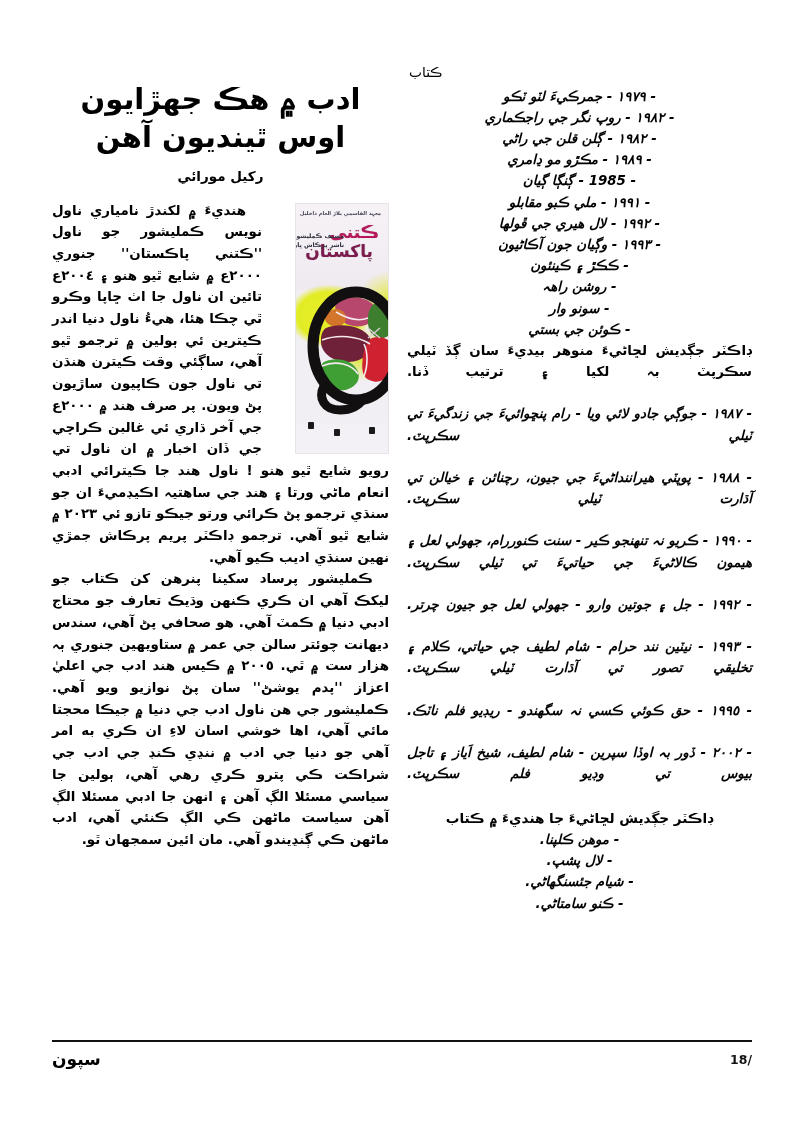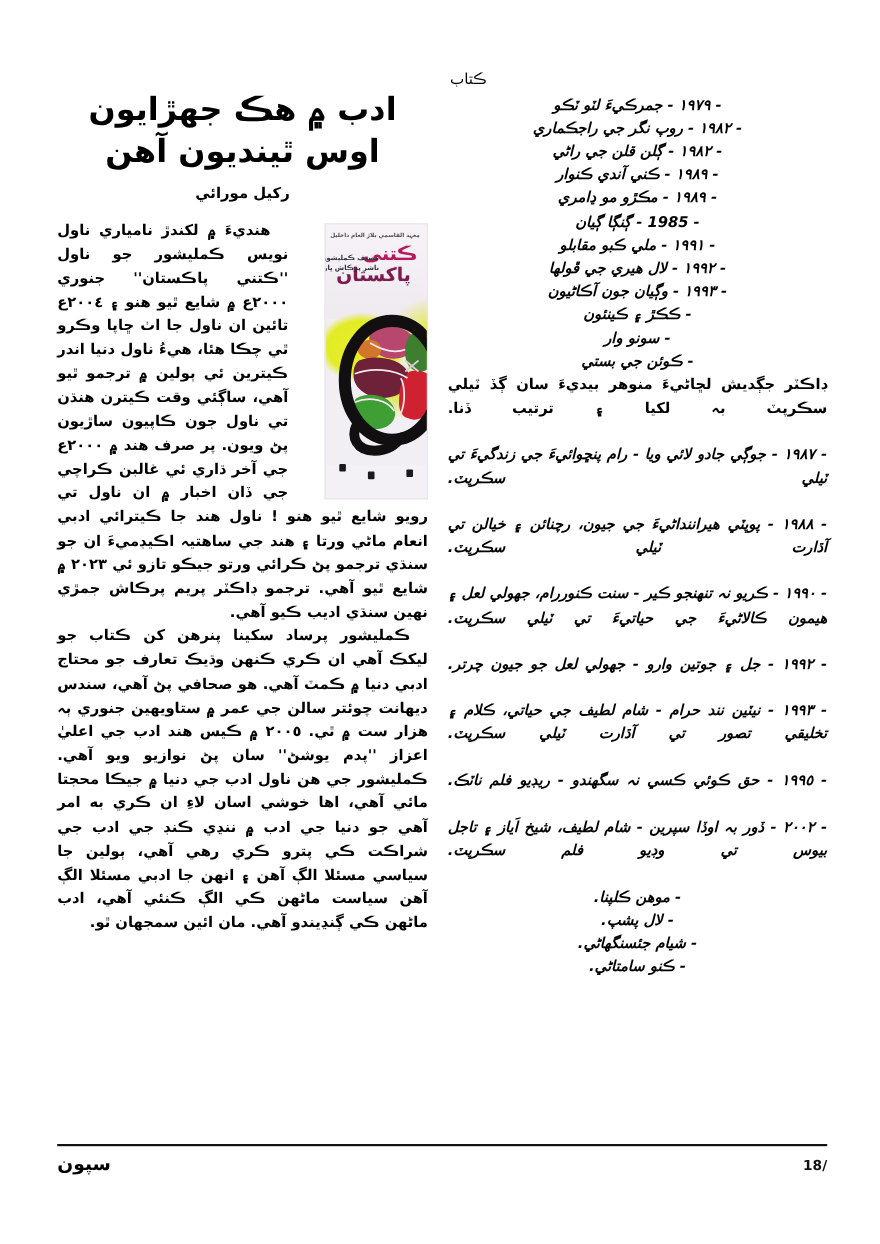--- a/index.html
+++ b/index.html
@@ -283,43 +283,44 @@
 
     <div class="col-right">
       <div class="biblio">
 
         <div class="biblio-head">ڪتاب</div>
 
         <ul class="biblio-list">
           <li>- ١٩٧٩ - جمرڪيءَ لٽو ٽڪو</li>
           <li>- ١٩٨٢ - روپ نگر جي راجڪماري</li>
           <li>- ١٩٨٢ - ڳلن قلن جي راڻي</li>
-          <li>- ١٩٨٩ - ڪني آندي ڪنوار</li>
           <li>- ١٩٨٩ - مڪڙو مو ڍامري</li>
           <li>- 1985 - ڳنڳا ڳيان</li>
           <li>- ١٩٩١ - ملي ڪبو مقابلو</li>
           <li>- ١٩٩٢ - لال هيري جي ڦولها</li>
           <li>- ١٩٩٣ - وڳيان جون آڪاڻيون</li>
           <li>- ڪڪڙ ۽ ڪينئون</li>
+          <li>- روشن راهہ</li>
           <li>- سونو وار</li>
           <li>- ڪوئن جي بستي</li>
         </ul>
 
         <p class="biblio-note">ڊاڪٽر جڳديش لڇاڻيءَ منوهر بيديءَ سان ڳڏ ٽيلي سڪرپٽ بہ لکيا ۽ ترتيب ڏنا.</p>
 
         <ul class="biblio-list">
           <li class="wrap">- ١٩٨٧ - جوڳي جادو لائي ويا - رام پنڇوائيءَ جي زندگيءَ تي ٽيلي سڪرپٽ.</li>
           <li class="wrap">- ١٩٨٨ - پوپٽي هيراننداڻيءَ جي جيون، رچنائن ۽ خيالن تي آڌارت ٽيلي سڪرپٽ.</li>
           <li class="wrap">- ١٩٩٠ - ڪريو نہ تنهنجو ڪير - سنت ڪنوررام، جهولي لعل ۽ هيمون ڪالاڻيءَ جي حياتيءَ تي ٽيلي سڪرپٽ.</li>
           <li class="wrap">- ١٩٩٢ - جل ۽ جوتين وارو - جهولي لعل جو جيون چرتر.</li>
           <li class="wrap">- ١٩٩٣ - نيٽين نند حرام - شام لطيف جي حياتي، ڪلام ۽ تخليقي تصور تي آڌارت ٽيلي سڪرپٽ.</li>
           <li class="wrap">- ١٩٩٥ - حق ڪوئي ڪسي نہ سگهندو - ريڊيو فلم ناٽڪ.</li>
           <li class="wrap">- ٢٠٠٢ - ڏور بہ اوڏا سپرين - شام لطيف، شيخ اَياز ۽ تاجل بيوس تي وڊيو فلم سڪرپٽ.</li>
         </ul>
 
+        <div class="biblio-subhead">ڊاڪٽر جڳديش لڇاڻيءَ جا هنديءَ ۾ ڪتاب</div>
 
         <ul class="biblio-list">
           <li>- موهن ڪلپنا.</li>
           <li>- لال پشپ.</li>
           <li>- شيام جئسنگهاڻي.</li>
           <li>- ڪنو سامتاڻي.</li>
         </ul>
 
       </div>
     </div>

